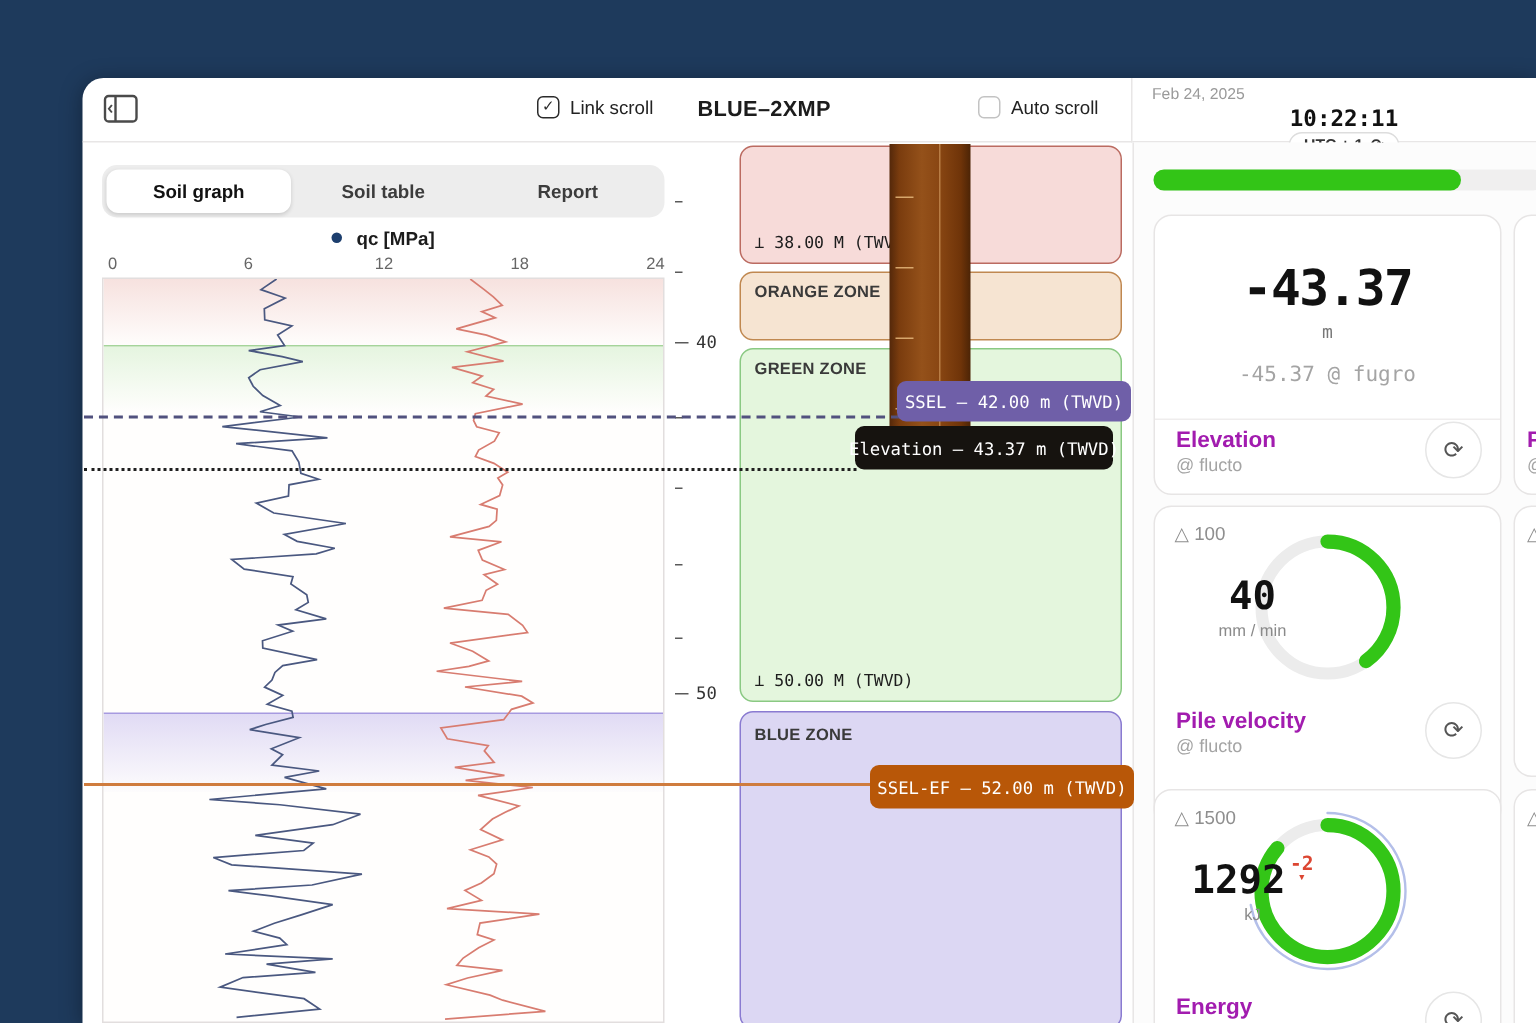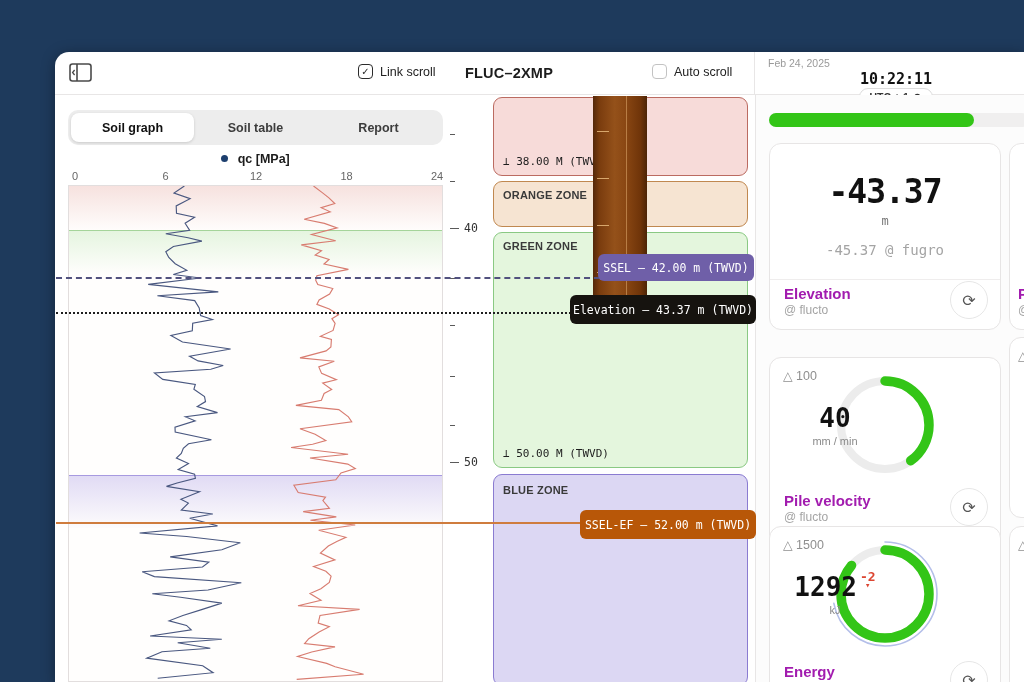--- a/index.html
+++ b/index.html
@@ -59,31 +59,31 @@
         background:linear-gradient(90deg,#54280a,#7a3c0e 12%,#94511a 40%,#8a4713 60%,#6f3409 88%,#4c2406);}
   #pile .hl{position:absolute;left:33px;top:0;bottom:0;width:1px;background:rgba(224,172,112,.55);}
   #pile .ptick{position:absolute;left:4px;width:12px;border-top:1px solid rgba(230,185,125,.85);}
   .refline{position:absolute;z-index:4;}
   #line-ssel{left:1px;top:225px;width:544px;border-top:2px dashed #51517e;}
   #line-elev{left:1px;top:260px;width:515px;border-top:2px dotted #1f1f1f;}
   #line-sself{left:1px;top:470px;width:525px;border-top:2px solid #cf7c3e;}
   .badge{position:absolute;z-index:6;color:#fff;font-size:11.5px;display:flex;align-items:center;
          justify-content:center;border-radius:6px;white-space:nowrap;}
   #badge-ssel{left:543px;top:202px;width:156px;height:27px;}
-  #badge-elev{left:515px;top:243px;width:186px;height:29px;}
+  #badge-elev{left:515px;top:232px;width:172px;height:29px;}
   #badge-sself{left:525px;top:458px;width:176px;height:29px;}
   
   #right-col{position:absolute;left:700px;top:43px;width:269px;height:587px;border-left:1px solid #e8e6e6;
              box-sizing:border-box;background:#fcfcfc;padding-left:48px;}
   #progress{position:absolute;left:13px;top:18px;width:260px;height:14px;border-radius:999px;background:#f0efef;}
   #progress .fill{height:14px;border-radius:999px;}
   .card{position:absolute;left:13px;width:232px;background:#fff;border:1px solid #e7e5e5;border-radius:12px;
         box-sizing:border-box;overflow:hidden;}
   #card-elevation{top:48px;height:187px;}
-  #card-velocity{top:242px;height:215px;margin-top:20px;}
+  #card-velocity{top:242px;height:215px;}
   #card-energy{top:431px;height:170px;}
   .big-value{position:absolute;left:0;right:0;top:28px;text-align:center;font-size:33px;font-weight:bold;
              letter-spacing:-1px;color:#111;}
   .big-unit{position:absolute;left:0;right:0;top:70px;text-align:center;font-size:12px;color:#777;}
   .secondary{position:absolute;left:0;right:0;top:98px;text-align:center;font-size:14px;color:#a4a4a4;}
   .card-divider{position:absolute;left:0;right:0;top:135px;border-top:1px solid #efeded;}
   .card-title{position:absolute;left:14px;font-size:15px;font-weight:bold;color:#a21caf;}
   .card-source{position:absolute;left:14px;font-size:12px;color:#a4a4a4;}
   .refresh-btn{position:absolute;right:12px;width:36px;height:36px;border-radius:50%;border:1px solid #e6e6e6;
                display:flex;align-items:center;justify-content:center;font-size:16px;color:#555;cursor:pointer;background:#fff;}
@@ -109,21 +109,21 @@
       <svg width="26" height="22" viewBox="0 0 26 22">
         <rect x="2" y="2" width="21" height="17" rx="2.5" fill="none" stroke="#4a4a4a" stroke-width="1.6"></rect>
         <line x1="9" y1="2" x2="9" y2="19" stroke="#4a4a4a" stroke-width="1.6"></line>
         <path d="M6.6 8 L4.6 10.5 L6.6 13" fill="none" stroke="#4a4a4a" stroke-width="1.3"></path>
       </svg>
     </div>
     <div class="cbx-row" style="left:303px;">
       <span class="cbx checked">✓</span>
       <span>Link scroll</span>
     </div>
-    <div id="bar-title">FLUC–2XMP</div>
+    <div id="bar-title">BLUE–2XMP</div>
     <div class="cbx-row" style="left:597px;">
       <span class="cbx unchecked"></span>
       <span>Auto scroll</span>
     </div>
   </div>
 
   <div id="datetime">
     <div id="dt-date">Feb 24, 2025</div>
     <div id="dt-row">
       <span id="dt-time" class="mono">10:22:11</span>

